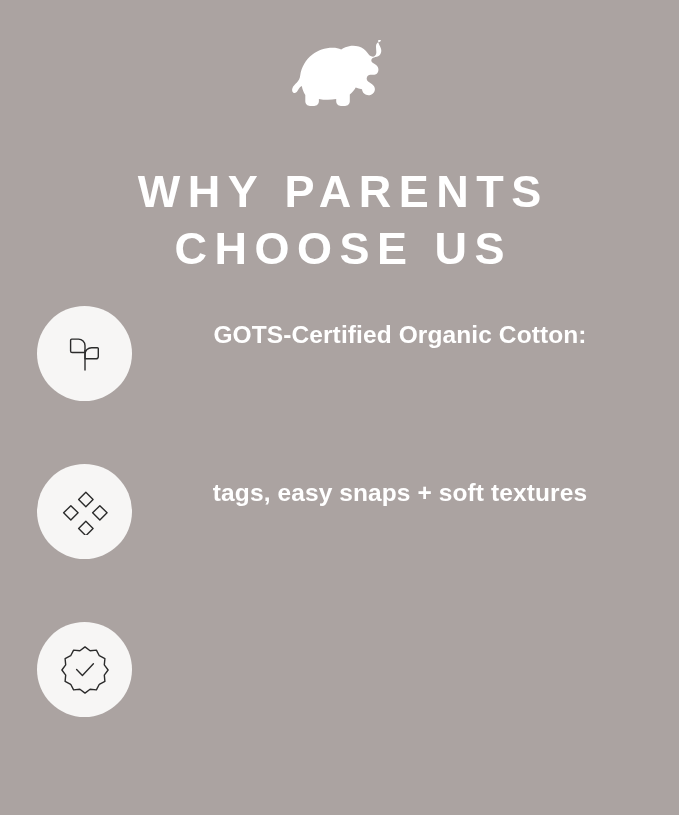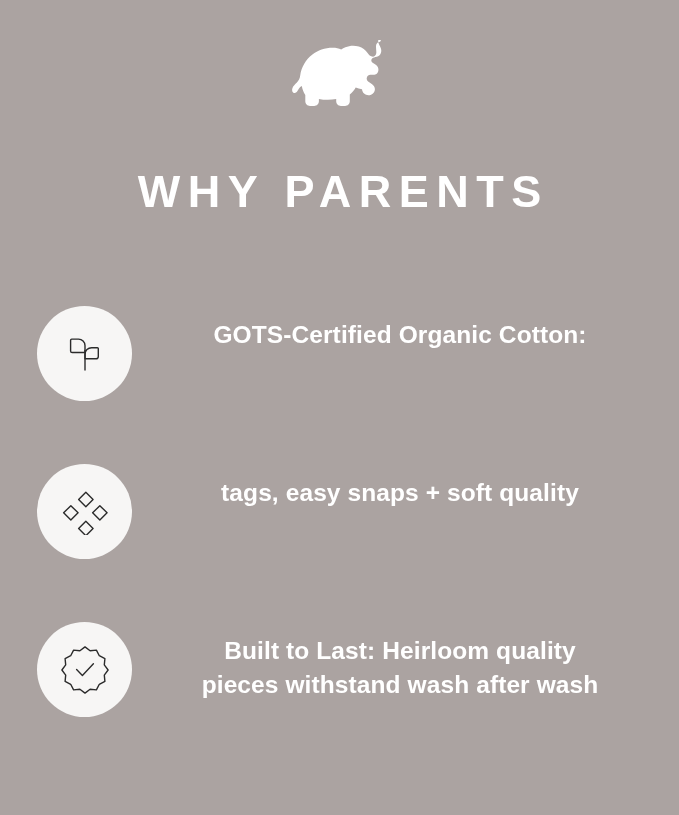--- a/index.html
+++ b/index.html
@@ -125,20 +125,21 @@
           c1.9-0.6 3.0-2.3 3.2-4.3c0.2-2.2-0.7-4.2-2.3-5.4c-1.2-0.9-2.5-1.3-3.5-2.1
           c-1.0-0.8-1.5-1.8-1.2-3.0c0.3-1.3 1.4-2.0 2.7-2.4c1.8-0.6 3.8-0.7 5.2-2.0
           c1.6-1.4 2.2-3.6 1.9-5.7c-0.3-2.0-1.3-3.7-2.1-5.3c-0.7-1.5-1.2-2.9-0.8-4.2
           c0.3-1.0 1.1-1.6 1.9-2.2c0.9-0.6 1.4-1.5 1.1-2.5C89.3 2.4 88.0 1.8 86.5 2.3z"></path>
       </svg>
     </span>
   </div>
 
   <h1 class="heading">
     <span class="heading-line">WHY PARENTS</span>
+    <span class="heading-line">CHOOSE US</span>
   </h1>
 
   <div class="benefits">
 
     <div class="benefit-row">
       <div class="icon-circle">
         <span>
           <svg width="46" height="46" viewBox="0 0 46 46" fill="none" stroke="#2b2b2b" stroke-width="1.4" stroke-linecap="round" stroke-linejoin="round">
             <path d="M23 39 L23 19.5"></path>
             <path d="M23 21.5 L10.2 21.5 C9.3 21.5 8.6 20.8 8.6 19.9 L8.6 9.2
@@ -158,37 +159,33 @@
         <span>
           <svg width="46" height="46" viewBox="0 0 46 46" fill="none" stroke="#2b2b2b" stroke-width="1.4" stroke-linejoin="round">
             <rect x="19.1" y="4.6" width="10.2" height="10.2" transform="rotate(45 23 9.7)"></rect>
             <rect x="4.6" y="19.1" width="10.2" height="10.2" transform="rotate(45 9.7 23)"></rect>
             <rect x="33.6" y="19.1" width="10.2" height="10.2" transform="rotate(45 38.7 23)"></rect>
             <rect x="19.1" y="33.6" width="10.2" height="10.2" transform="rotate(45 23 38.7)"></rect>
           </svg>
         </span>
       </div>
       <div class="benefit-text">
-        <span class="tline">tags, easy snaps + soft quality</span>
+        <span class="tline">tags, easy snaps + soft textures</span>
       </div>
     </div>
 
     <div class="benefit-row">
       <div class="icon-circle">
         <span>
           <svg width="48" height="48" viewBox="0 0 48 48" fill="none" stroke="#2b2b2b" stroke-width="1.4" stroke-linecap="round" stroke-linejoin="round">
             <path d="M24 3.6 L29.1 7.4 L35.4 6.8 L38.3 12.4 L43.9 15.3
                      L43.3 21.6 L47.1 26.7 L43.3 31.8 L43.9 38.1 L38.3 41.0
                      L35.4 46.6 L29.1 46.0 L24 49.8 L18.9 46.0 L12.6 46.6
                      L9.7 41.0 L4.1 38.1 L4.7 31.8 L0.9 26.7 L4.7 21.6
                      L4.1 15.3 L9.7 12.4 L12.6 6.8 L18.9 7.4 Z" transform="translate(0,-2.7)"></path>
             <path d="M15.6 23.6 L21.4 29.4 L32.4 17.8"></path>
           </svg>
         </span>
       </div>
-      <div class="benefit-text">
-        <span class="tline">Built to Last: Heirloom quality</span>
-        <span class="tline">pieces withstand wash after wash</span>
-      </div>
     </div>
 
   </div>
 </div>
 
 </body></html>

